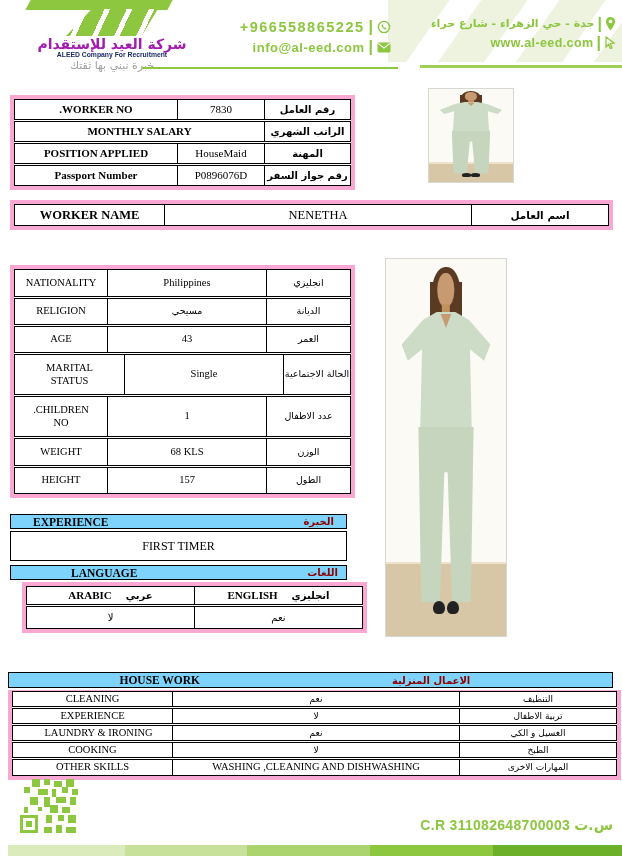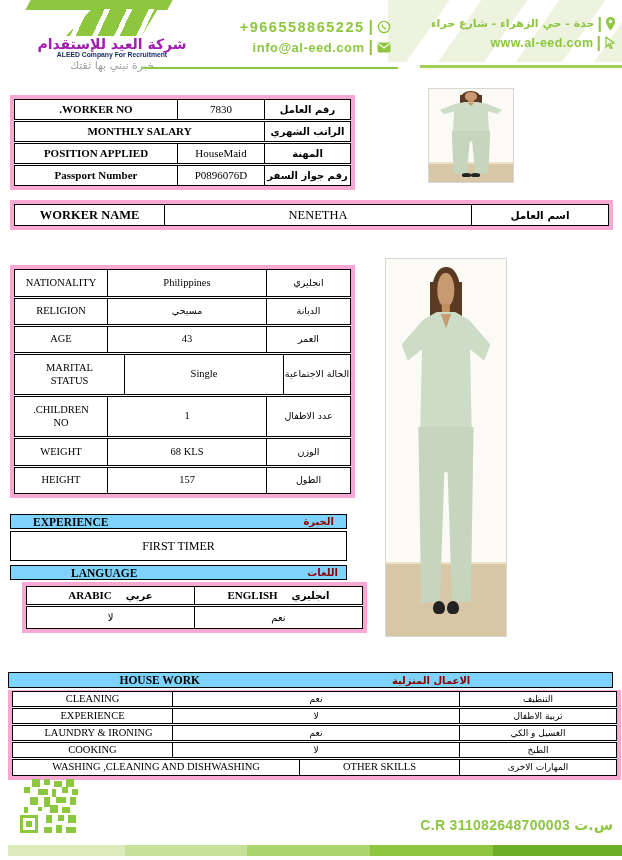--- a/index.html
+++ b/index.html
@@ -306,22 +306,22 @@
       <div class="cell" style="width:160px;padding-left:12px;">LAUNDRY &amp; IRONING</div>
       <div class="cell ar" style="width:287px;font-size:9px;">نعم</div>
       <div class="cell ar" style="flex:1;font-size:9px;">الغسيل و الكي</div>
     </div>
     <div class="trow" style="height:14px;">
       <div class="cell" style="width:160px;">COOKING</div>
       <div class="cell ar" style="width:287px;font-size:9px;">لا</div>
       <div class="cell ar" style="flex:1;font-size:9px;">الطبخ</div>
     </div>
     <div class="trow" style="height:15px;">
+      <div class="cell" style="width:160px;">OTHER SKILLS</div>
       <div class="cell" style="width:287px;">WASHING ,CLEANING AND DISHWASHING</div>
-      <div class="cell" style="width:160px;">OTHER SKILLS</div>
       <div class="cell ar" style="flex:1;font-size:9px;">المهارات الاخرى</div>
     </div>
   </div>
 
   <div class="qr">
     <svg width="64" height="57" viewBox="0 0 64 57">
       <g fill="#8dc63f">
         <rect x="14" y="0" width="8" height="8"></rect>
           <rect x="26" y="0" width="6" height="6"></rect>
           <rect x="36" y="2" width="8" height="6"></rect>

